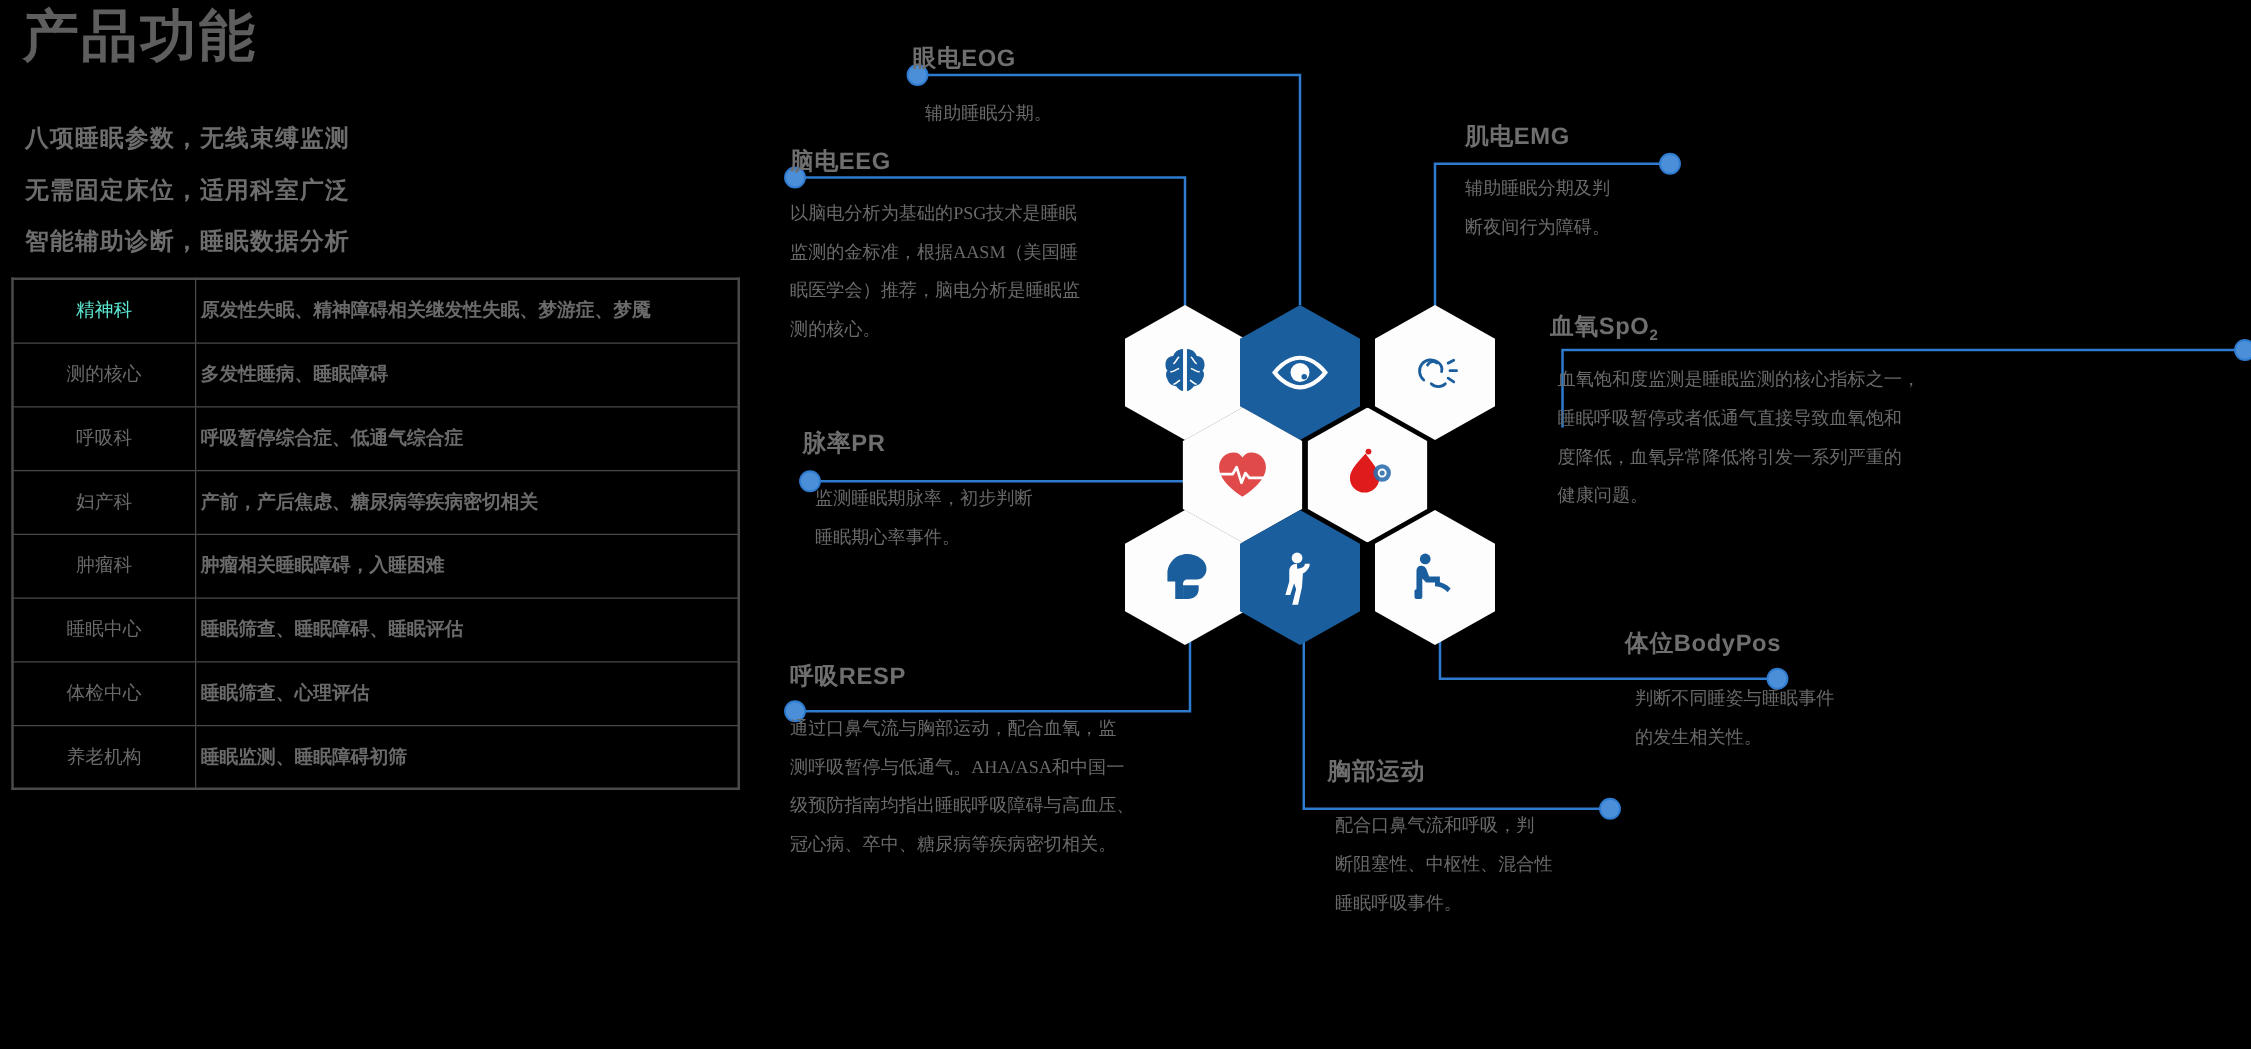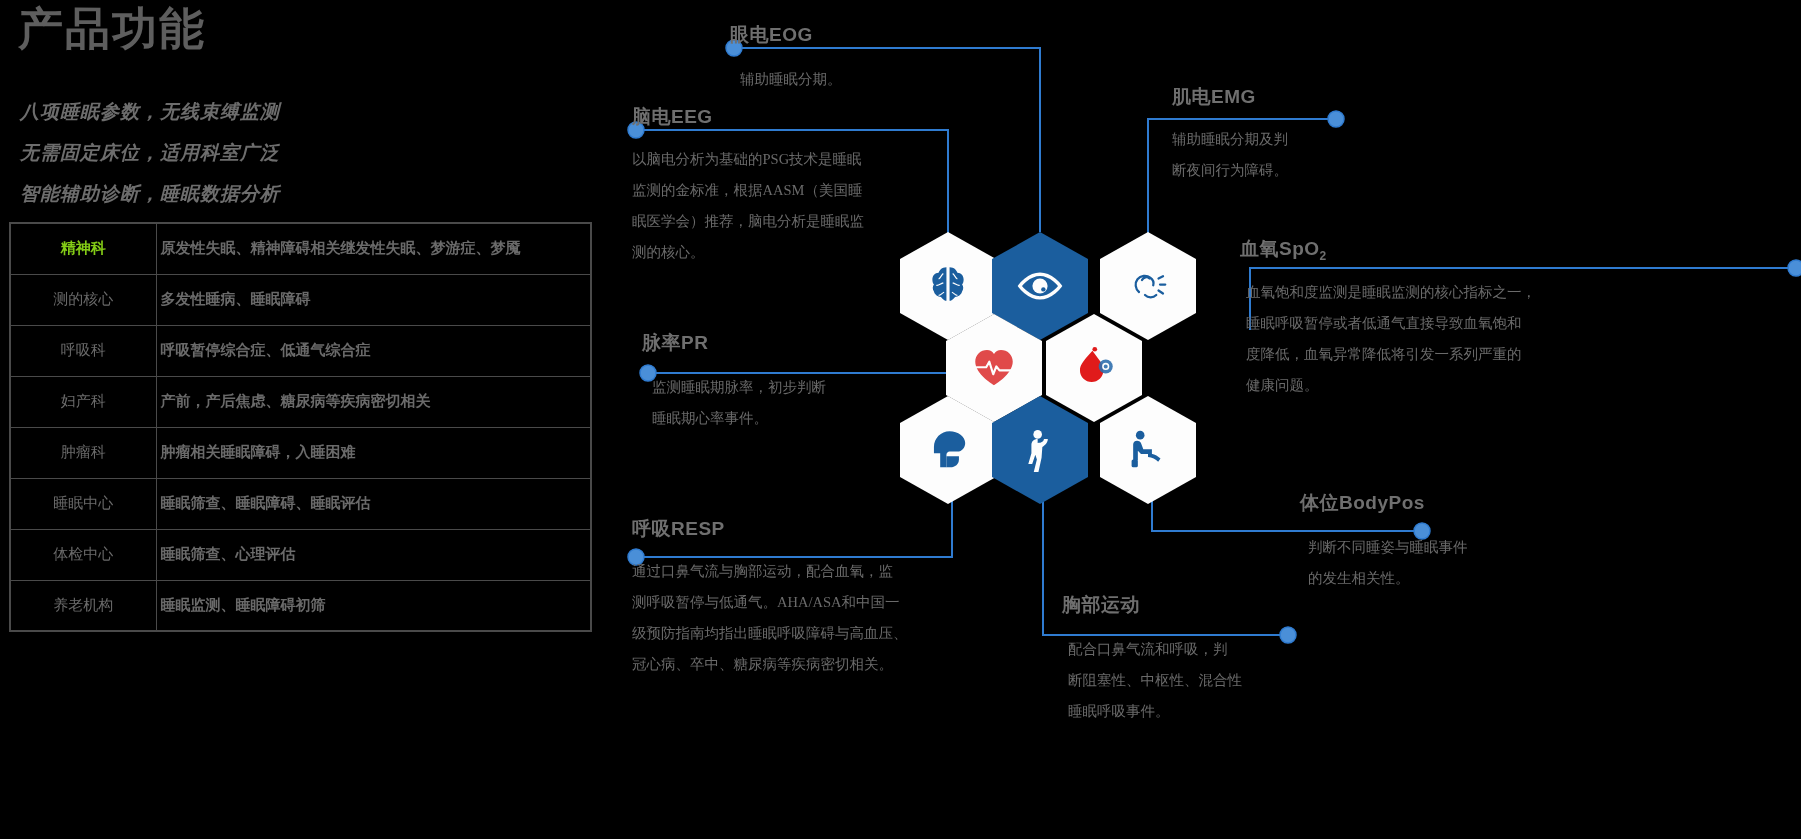--- a/index.html
+++ b/index.html
@@ -12,49 +12,49 @@
     position:relative;
   }
   #stage { position:relative; width:1801px; height:839px; }
 
   
   .page-title{
     position:absolute; left:18px; top:4px;
     font-size:45px; font-weight:bold; color:#5e5e5e;
     letter-spacing:2px; line-height:1.1;
   }
-  .subtitles{ position:absolute; left:20px; top:91px;font-style:italic; }
+  .subtitles{ position:absolute; left:20px; top:91px; }
   .subtitle{
     font-size:19px; font-weight:bold; color:#6d6d6d;
     line-height:41px; letter-spacing:1px; white-space:nowrap;
   }
 
   .dept-table{
     position:absolute; left:9px; top:222px;
     width:583px;
     border:2px solid #4a4a4a;
     border-collapse:collapse;
   }
   .dept-table td{
     border:1px solid #4a4a4a;
     height:51px;
     vertical-align:middle;
   }
   .dept-table td.dept{
     width:146px; text-align:center;
     font-size:15px; color:#6a6a6a; font-weight:normal;
   }
-  .dept-table tr:first-child td.dept{ font-weight:bold; color:#84cc16;margin-left:12px; }
+  .dept-table tr:first-child td.dept{ font-weight:normal; color:#5eead4;margin-left:12px; }
   .dept-table td.desc{
     padding-left:4px;
     font-size:15px; color:#6a6a6a; font-weight:bold;
   }
 
   
-  .diagram{ position:absolute; left:600px; top:0; width:1201px; height:679px; }
+  .diagram{ position:absolute; left:600px; top:12px; width:1201px; height:679px; }
 
   svg.lines{ position:absolute; left:0; top:0; width:1201px; height:839px; }
 
   .callout{ position:absolute; }
   .callout .c-title{
     font-size:19px; font-weight:bold; color:#6f6f6f;
     white-space:nowrap; letter-spacing:.5px;
   }
   .callout .c-title sub{ font-size:12px; font-weight:bold; }
   .callout .c-body{

